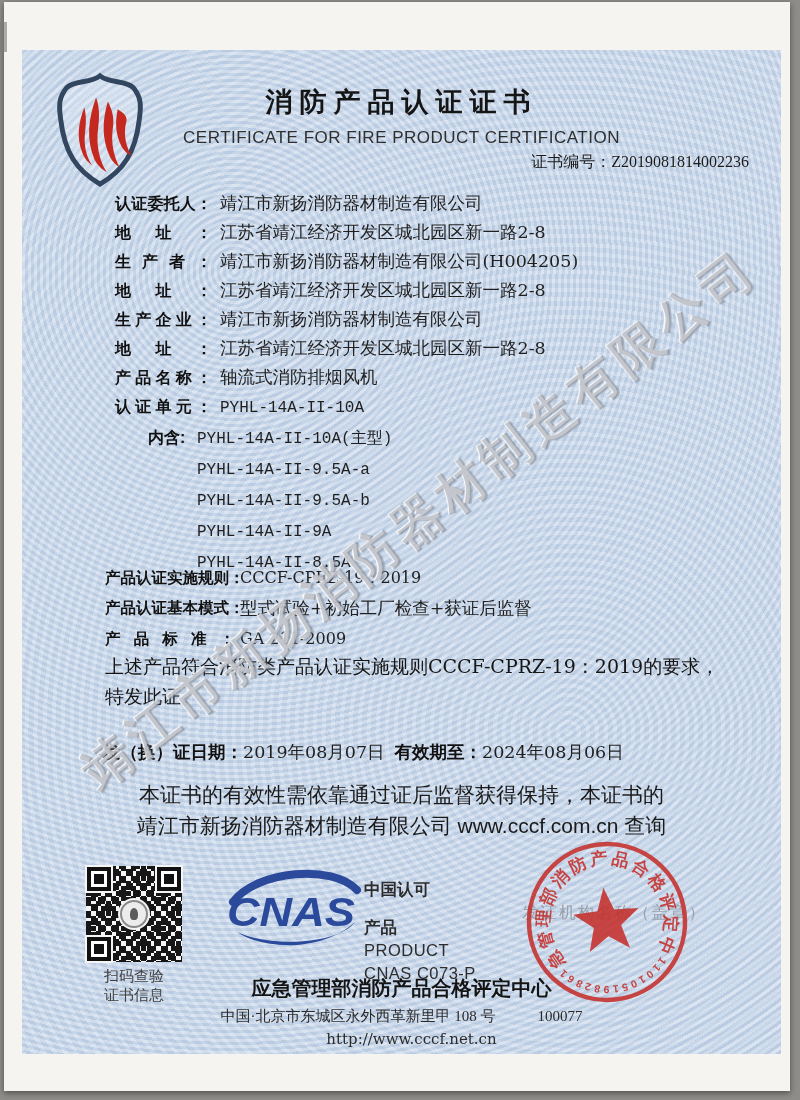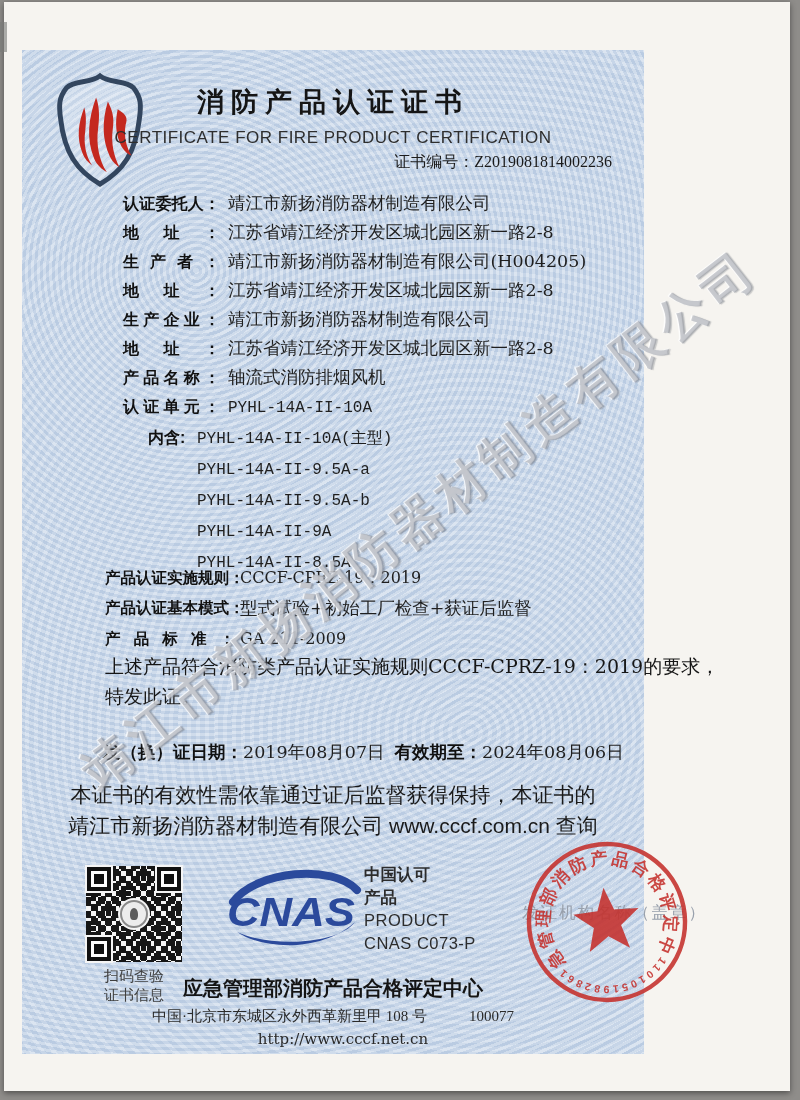--- a/index.html
+++ b/index.html
@@ -11,41 +11,41 @@
   .paper{
     position:absolute;left:4px;top:2px;width:786px;height:1089px;
     background:#f6f4f0;
     box-shadow:0 2px 6px rgba(0,0,0,.45);
   }
   .paper::before{ 
     content:"";position:absolute;left:-4px;top:20px;width:7px;height:30px;
     background:#7a7a78;opacity:.6;
   }
   .cert{
-    position:absolute;left:18px;top:48px;width:622px;height:1004px;
+    position:absolute;left:18px;top:48px;width:759px;height:1004px;
     background-color:#cbd9ea;
     background-image:
       repeating-radial-gradient(circle at 28% 22%, rgba(255,255,255,.20) 0 3px, rgba(125,155,198,.13) 3px 6px),
       repeating-radial-gradient(circle at 72% 68%, rgba(255,255,255,.14) 0 4px, rgba(125,155,198,.10) 4px 9px);
     color:#1c1c1c;
   }
   
   .logo{position:absolute;left:28px;top:22px;width:100px;height:118px;}
   .title{
     position:absolute;left:0;right:0;top:34px;text-align:center;
     font-size:27px;font-weight:700;letter-spacing:7px;color:#151515;
   }
   .subtitle{
     position:absolute;left:0;right:0;top:78px;text-align:center;
     font-size:17px;letter-spacing:.5px;color:#2e2e2e;
   }
   .certno{position:absolute;right:32px;top:102px;font-size:16px;color:#1b1b1b;}
   .certno .num{font-family:"Liberation Serif",serif;}
   
-  .fields{position:absolute;left:101px;top:139px;width:640px;}
+  .fields{position:absolute;left:93px;top:139px;width:640px;}
   .frow{line-height:29px;white-space:nowrap;}
   .flbl{
     display:inline-block;width:97px;vertical-align:top;
     font-weight:700;font-size:16px;color:#111;
     text-align:justify;text-align-last:justify;
   }
   .fval{font-family:"DejaVu Serif","Liberation Serif",serif;font-size:17.5px;margin-left:8px;color:#1f1f1f;}
   .mono{font-family:"Liberation Mono",monospace;font-size:16px;color:#1f1f1f;}
   
   .models{position:absolute;left:126px;top:373px;width:560px;}
@@ -89,21 +89,21 @@
   .f-tl{left:1px;top:1px;} .f-tr{right:1px;top:1px;} .f-bl{left:1px;bottom:1px;}
   .qr-emblem{
     position:absolute;left:34px;top:34px;width:28px;height:28px;border-radius:50%;
     background:#ececec;border:2px solid #8a8a8a;box-sizing:border-box;box-shadow:0 0 0 2px #f5f5f5;
   }
   .qr-emblem::after{content:"";position:absolute;left:8px;top:6px;width:8px;height:12px;background:#5c5c5c;border-radius:50% 50% 40% 40%;}
   .qr-cap{position:absolute;left:64px;top:916px;width:96px;text-align:center;font-size:15px;line-height:19px;color:#3f3f3f;}
   
   .cnas{position:absolute;left:200px;top:816px;width:142px;height:84px;}
   .accred{position:absolute;left:342px;top:814px;line-height:22.5px;color:#2c2c2c;}
-  .accred .cjk{font-family:"DejaVu Serif","Liberation Serif",serif;font-size:16.5px;font-weight:600;}
+  .accred .cjk{font-family:"DejaVu Serif","Liberation Serif",serif;font-size:16.5px;font-weight:600;margin-top:15px;}
   .accred .lat{font-size:16.5px;letter-spacing:.5px;}
   
   .stamp-hint{
     position:absolute;left:500px;top:852px;width:210px;z-index:2;
     font-family:"DejaVu Serif","Liberation Serif",serif;
     font-size:16.5px;letter-spacing:2px;color:#98a0ac;white-space:nowrap;
   }
   .stamp{position:absolute;left:500px;top:787px;width:170px;height:170px;z-index:4;opacity:.88;transform:rotate(-6deg);}
   
   .forg{position:absolute;left:0;right:0;top:925px;text-align:center;font-size:20px;font-weight:700;color:#141414;z-index:3;}

